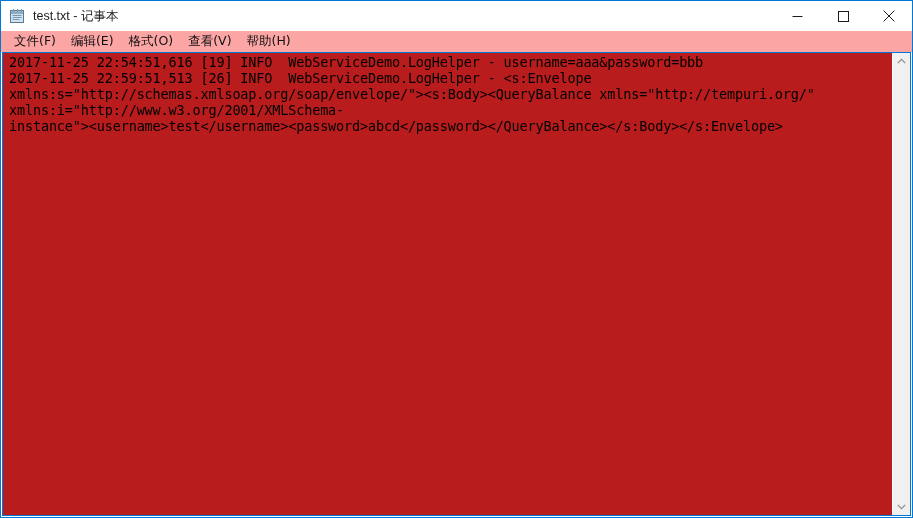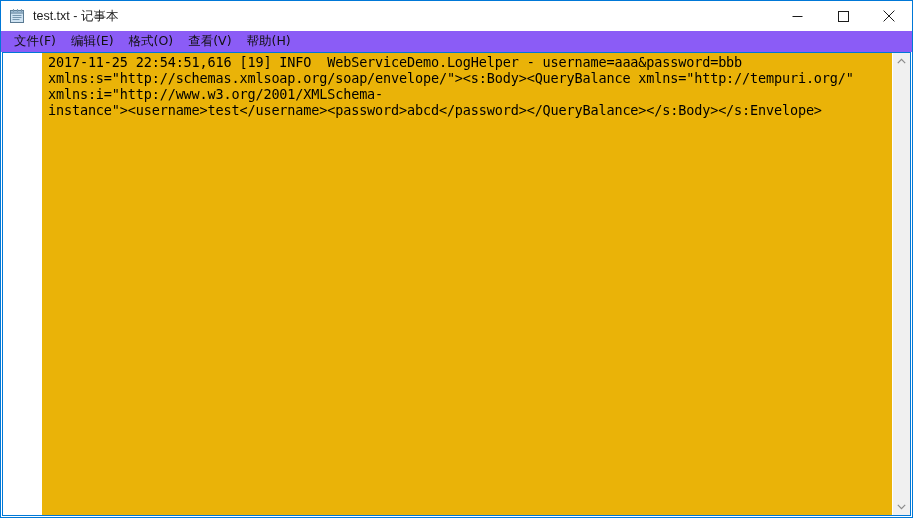--- a/index.html
+++ b/index.html
@@ -64,21 +64,21 @@
     display: flex;
     align-items: center;
     justify-content: center;
     background: transparent;
   }
   .winbtn svg { display:block; }
 
   
   #menubar {
     height: 21px;
-    background: #8b5cf6;
+    background: #fca5a5;
     display: flex;
     align-items: center;
     padding-left: 6px;
     user-select: none;
   }
   .menu-item {
     font-size: 12.5px;
     color: #111111;
     padding: 2px 8px 2px 7px;
     white-space: nowrap;
@@ -93,25 +93,24 @@
     right: 1px;
     bottom: 1px;
     box-sizing: border-box;
     border: 1px solid #0078d7;
     background: #ffffff;
     display: flex;
     overflow: hidden;
   }
   #textarea {
     flex: 1 1 auto;
-    background: #eab308;
+    background: #b91c1c;
     overflow: hidden;
     padding: 1px 0 0 6px;
     box-sizing: border-box;
-    margin-left: 39px;
   }
   .line {
     font-family: "DejaVu Sans Mono", "Liberation Mono", monospace;
     font-size: 13.5px;
     line-height: 16px;
     color: #000000;
     white-space: pre;
     letter-spacing: -0.15px;
   }
 
@@ -186,20 +185,21 @@
     <span class="menu-item">文件(F)</span>
     <span class="menu-item">编辑(E)</span>
     <span class="menu-item">格式(O)</span>
     <span class="menu-item">查看(V)</span>
     <span class="menu-item">帮助(H)</span>
   </div>
 
   <div id="editor-wrap">
     <div id="textarea">
       <div class="line">2017-11-25 22:54:51,616 [19] INFO  WebServiceDemo.LogHelper - username=aaa&amp;password=bbb</div>
+      <div class="line">2017-11-25 22:59:51,513 [26] INFO  WebServiceDemo.LogHelper - &lt;s:Envelope</div>
       <div class="line">xmlns:s="http://schemas.xmlsoap.org/soap/envelope/"&gt;&lt;s:Body&gt;&lt;QueryBalance xmlns="http://tempuri.org/"</div>
       <div class="line">xmlns:i="http://www.w3.org/2001/XMLSchema-</div>
       <div class="line">instance"&gt;&lt;username&gt;test&lt;/username&gt;&lt;password&gt;abcd&lt;/password&gt;&lt;/QueryBalance&gt;&lt;/s:Body&gt;&lt;/s:Envelope&gt;</div>
     </div>
 
     <div id="scrollbar">
       <div class="sb-arrow">
         <svg width="9" height="7" viewBox="0 0 9 7" xmlns="http://www.w3.org/2000/svg">
           <polyline points="0.8,5.2 4.5,1.4 8.2,5.2" fill="none" stroke="#8a8a8a" stroke-width="1.2"></polyline>
         </svg>

